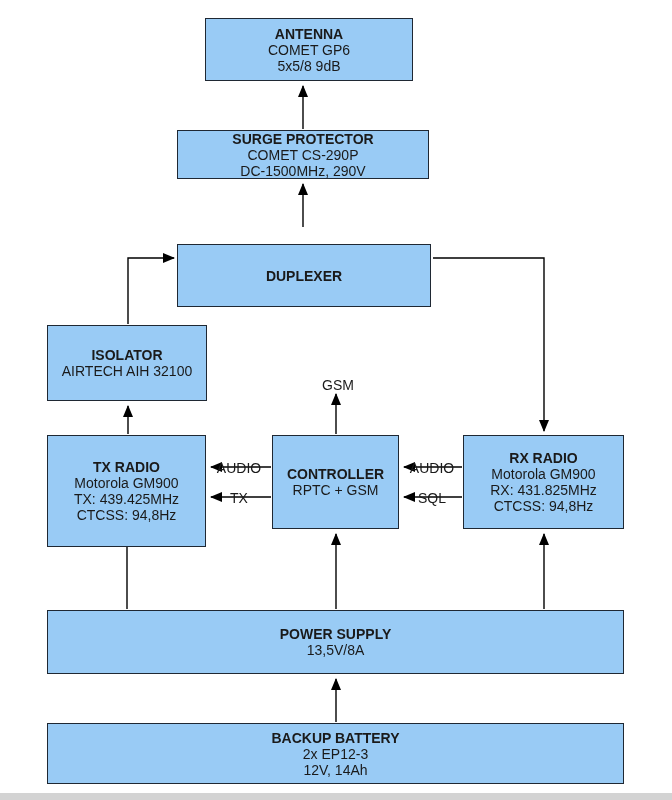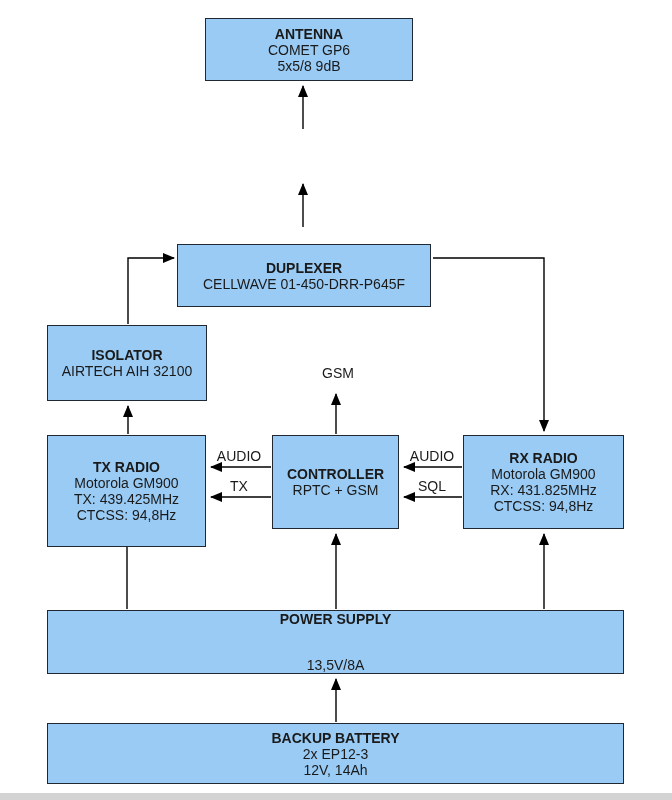--- a/index.html
+++ b/index.html
@@ -40,29 +40,30 @@
     line-height: 16px;
   }
   .node .t { font-weight: bold; }
   .n-antenna    { left: 205px; top:  18px; width: 208px; height: 63px; }
   .n-surge      { left: 177px; top: 130px; width: 252px; height: 49px; }
   .n-duplexer   { left: 177px; top: 228px; width: 254px; height: 63px; margin-top: 16px; }
   .n-isolator   { left:  47px; top: 325px; width: 160px; height: 76px; text-align: center; }
   .n-tx         { left:  47px; top: 435px; width: 159px; height: 112px; }
   .n-controller { left: 272px; top: 435px; width: 127px; height: 94px; }
   .n-rx         { left: 463px; top: 435px; width: 161px; height: 94px; }
-  .n-power      { left:  47px; top: 610px; width: 577px; height: 64px; justify-content: space-between; }
+  .n-power      { left:  47px; top: 610px; width: 577px; height: 64px; }
   .n-battery    { left:  47px; top: 723px; width: 577px; height: 61px; text-align: right; }
   .lbl {
     position: absolute;
     width: 60px;
     font-size: 14px;
     line-height: 15px;
     text-align: center;
     color: var(--text);
+    margin-top: 12px;
   }
   .lbl-gsm     { left: 308px; top: 366px; }
   .lbl-audio-l { left: 209px; top: 449px; }
   .lbl-tx-l    { left: 209px; top: 479px; }
   .lbl-audio-r { left: 402px; top: 449px; }
   .lbl-sql-r   { left: 402px; top: 479px; }
   .hscroll {
     position: absolute;
     left: 0; top: 793px;
     width: 672px; height: 7px;
@@ -97,24 +98,28 @@
       <path d="M336,722 L336,679" marker-end="url(#arw)"></path>
     </g>
   </svg>
 
   <div class="node n-antenna">
     <div class="t">ANTENNA</div>
     <div class="l">COMET GP6</div>
     <div class="l">5x5/8 9dB</div>
   </div>
 
+  <div class="node n-surge">
+    <div class="t">SURGE PROTECTOR</div>
+    <div class="l">COMET CS-290P</div>
+    <div class="l">DC-1500MHz, 290V</div>
+  </div>
 
   <div class="node n-duplexer">
     <div class="t">DUPLEXER</div>
-    <div class="l">CELLWAVE 01-450-DRR-P645F</div>
   </div>
 
   <div class="node n-isolator">
     <div class="t">ISOLATOR</div>
     <div class="l">AIRTECH AIH 32100</div>
   </div>
 
   <div class="node n-tx">
     <div class="t">TX RADIO</div>
     <div class="l">Motorola GM900</div>

